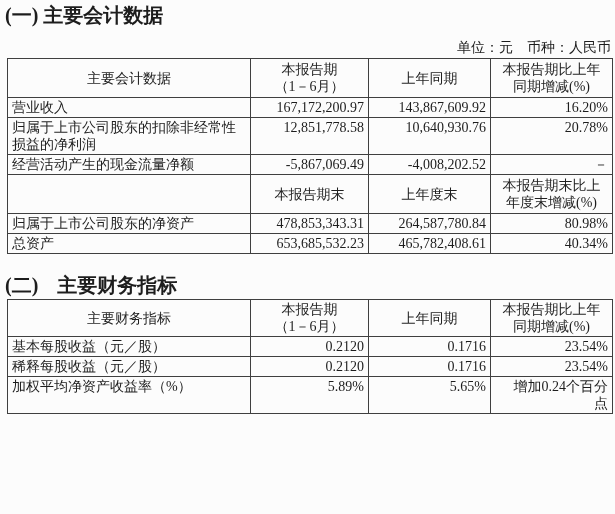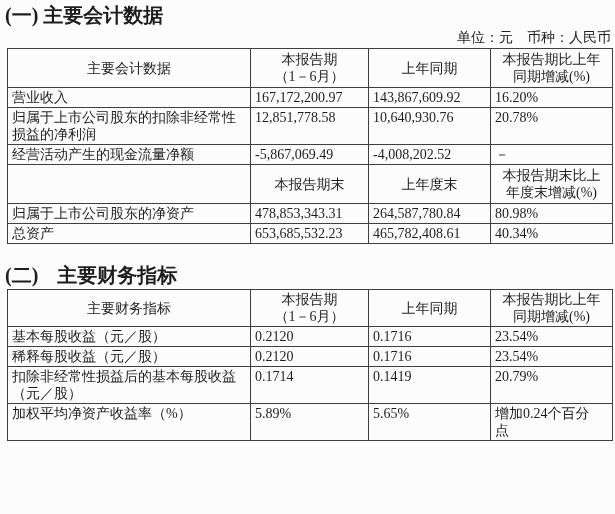--- a/index.html
+++ b/index.html
@@ -21,21 +21,21 @@
     white-space: nowrap;
   }
   .sec-title .title-text { margin-left: 5px; }
   .sec-title.t2 { margin-top: 22px; }
   .sec-title.t2 .title-text { margin-left: 19px; }
 
   .unit-note {
     text-align: right;
     font-size: 14px;
     line-height: 18px;
-    margin-top: 5px;
+    margin-top: 15px;
     padding-right: 1px;
   }
   .unit-note .currency { margin-left: 14px; }
 
   table {
     border-collapse: collapse;
     table-layout: fixed;
     width: 605px;
     margin-left: 2px;
   }
@@ -52,20 +52,21 @@
   }
   td.th {
     text-align: center;
     vertical-align: middle;
   }
   td.label {
     text-align: left;
     vertical-align: top;
   }
   td.num {
+    text-align: right;
     vertical-align: top;
   }
   tr.hdr  { height: 39px; }
   tr.hdr2 { height: 37px; }
   tr.r    { height: 20px; }
   tr.r2   { height: 37px; margin-top: 18px; }
 </style>
 </head>
 <body>
 
@@ -162,27 +163,20 @@
         <td class="num">0.1716</td>
         <td class="num">23.54%</td>
       </tr>
       <tr class="r">
         <td class="label">稀释每股收益（元／股）</td>
         <td class="num">0.2120</td>
         <td class="num">0.1716</td>
         <td class="num">23.54%</td>
       </tr>
       <tr class="r2">
-        <td class="label">扣除非经常性损益后的基本每股收益
-（元／股）</td>
-        <td class="num">0.1714</td>
-        <td class="num">0.1419</td>
-        <td class="num">20.79%</td>
-      </tr>
-      <tr class="r2">
         <td class="label">加权平均净资产收益率（%）</td>
         <td class="num">5.89%</td>
         <td class="num">5.65%</td>
         <td class="num">增加0.24个百分
 点</td>
       </tr>
     </tbody>
   </table>
 
 </div>

